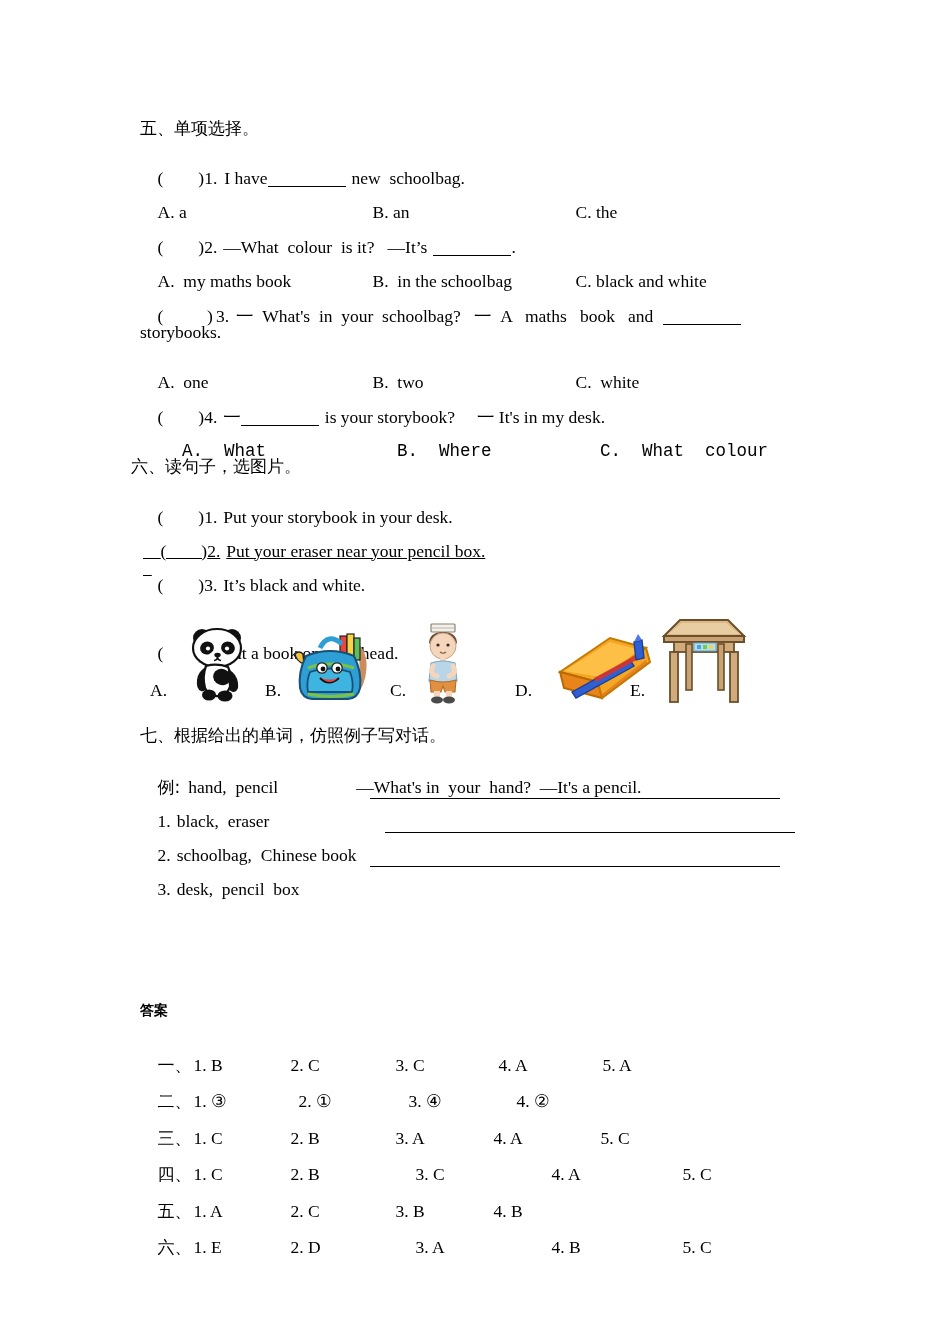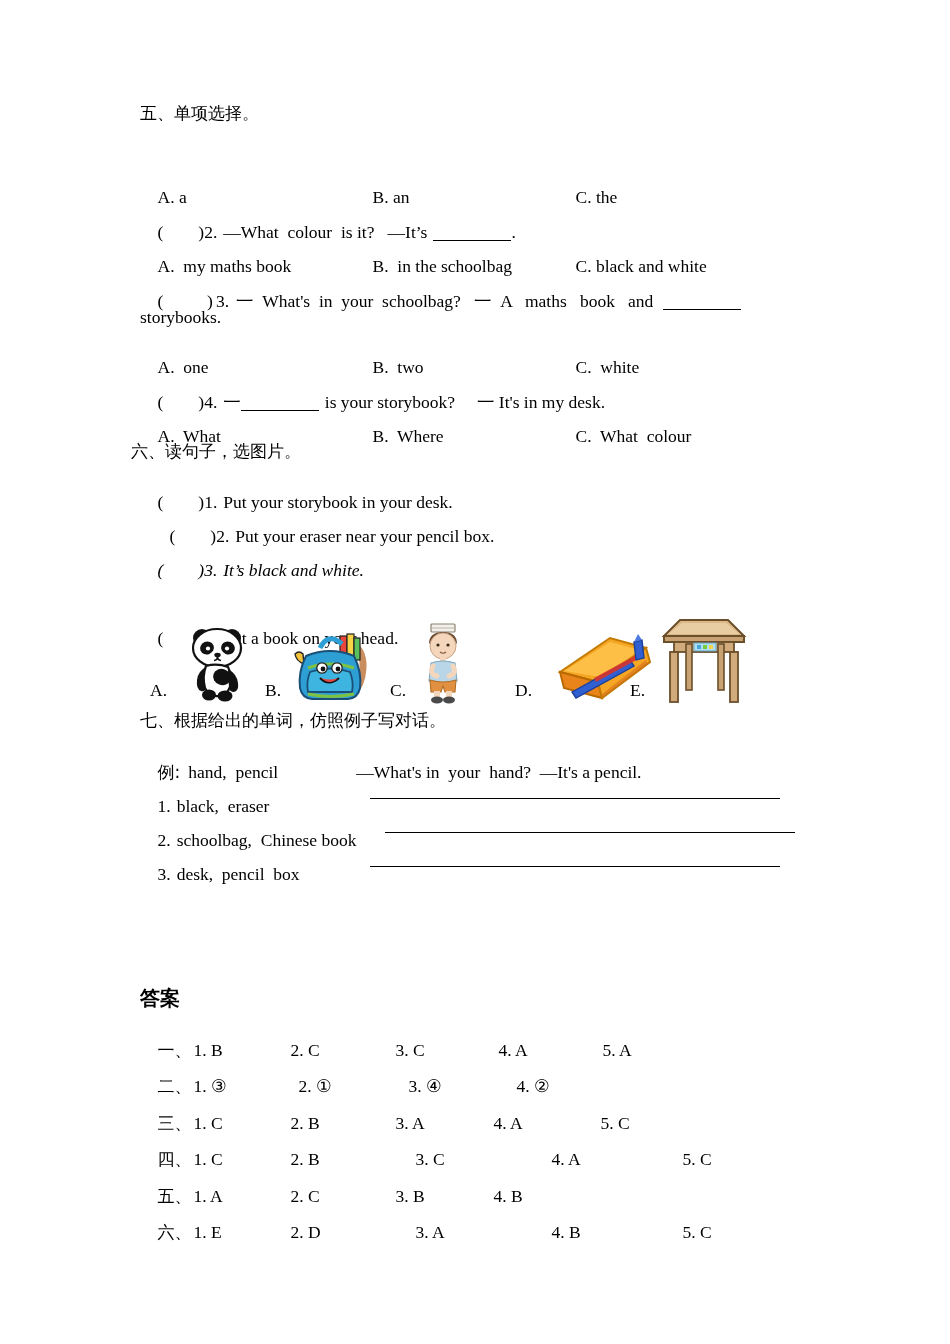--- a/index.html
+++ b/index.html
@@ -18,28 +18,29 @@
   .page {
     position: absolute;
     left: 0; top: 0;
     width: 950px; height: 1344px;
   }
   .line {
     position: absolute;
     white-space: pre;
     font-size: 17.5px;
     line-height: 1;
+    margin-top: 15px;
   }
   .cn {
     font-family: "DejaVu Sans", "Liberation Sans", sans-serif;
     font-size: 17px;
   }
   .cn-bold {
     font-family: "DejaVu Sans", "Liberation Sans", sans-serif;
-    font-size: 20px;
+    font-size: 14px;
     font-weight: bold;
   }
   .blank-md {
     display: inline-block;
     border-bottom: 1.4px solid #000;
     width: 78px;
     vertical-align: -3px;
   }
   .opt-row span { display: inline-block; }
   .ans-row span { display: inline-block; }
@@ -69,20 +70,23 @@
     bottom: 0;
   }
 </style>
 </head>
 <body>
 
 <div class="page">
 
   <div class="line cn" style="left:140px; top:105px;">五、单项选择。</div>
 
+  <div class="line" style="left:140px; top:137px;">
+    <span>(        )</span><span>1.</span><span style="padding-left:7px">I have</span><span class="blank-md"></span><span style="padding-left:6px">new  schoolbag.</span>
+  </div>
   <div class="line opt-row" style="left:140px; top:171px;">
     <span style="width:215px">A. a</span><span style="width:203px">B. an</span><span>C. the</span>
   </div>
 
   <div class="line" style="left:140px; top:206px;">
     <span>(        )</span><span>2.</span><span style="padding-left:6px">—What  colour  is it?   —It’s</span><span class="blank-md" style="margin-left:6px"></span><span>.</span>
   </div>
   <div class="line opt-row" style="left:140px; top:240px;">
     <span style="width:215px">A.  my maths book</span><span style="width:203px">B.  in the schoolbag</span><span>C. black and white</span>
   </div>
@@ -91,33 +95,33 @@
     <span>(          )</span><span style="padding-left:3px">3.</span><span style="padding-left:7px">一  What's  in  your  schoolbag?   一  A   maths   book   and</span><span class="blank-md" style="margin-left:10px"></span>
   </div>
   <div class="line" style="left:140px; top:309px;">storybooks.</div>
   <div class="line opt-row" style="left:140px; top:341px;">
     <span style="width:215px">A.  one</span><span style="width:203px">B.  two</span><span>C.  white</span>
   </div>
 
   <div class="line" style="left:140px; top:376px;">
     <span>(        )</span><span>4.</span><span style="padding-left:6px">一</span><span class="blank-md"></span><span style="padding-left:6px">is your storybook?     一 It's in my desk.</span>
   </div>
-  <div class="line opt-row" style="left:140px; top:410px;">
+  <div class="line opt-row" style="left:140px; top:410px;font-family:Liberation Mono, monospace;">
     <span style="width:215px">A.  What</span><span style="width:203px">B.  Where</span><span>C.  What  colour</span>
   </div>
 
   <div class="line cn" style="left:131px; top:443px;">六、读句子，选图片。</div>
 
   <div class="line" style="left:140px; top:476px;">
     <span>(        )</span><span>1.</span><span style="padding-left:6px">Put your storybook in your desk.</span>
   </div>
-  <div class="line" style="left:152px; top:510px;">
+  <div class="line" style="left:143px; top:510px;text-decoration:underline;">
     <span>(        )</span><span>2.</span><span style="padding-left:6px">Put your eraser near your pencil box.</span>
   </div>
-  <div class="line" style="left:140px; top:544px;font-style:italic;">
+  <div class="line" style="left:140px; top:544px;">
     <span>(        )</span><span>3.</span><span style="padding-left:6px">It’s black and white.</span>
   </div>
   <div class="line" style="left:140px; top:612px;">
     <span>(        )</span><span>5.</span><span style="padding-left:6px">Put a book on your head.</span>
   </div>
 
   <div class="pic-strip">
 
     <div class="pic-label" style="left:10px; top:62px;">A.</div>
     <div class="pic" style="left:42px; bottom:4px;">

